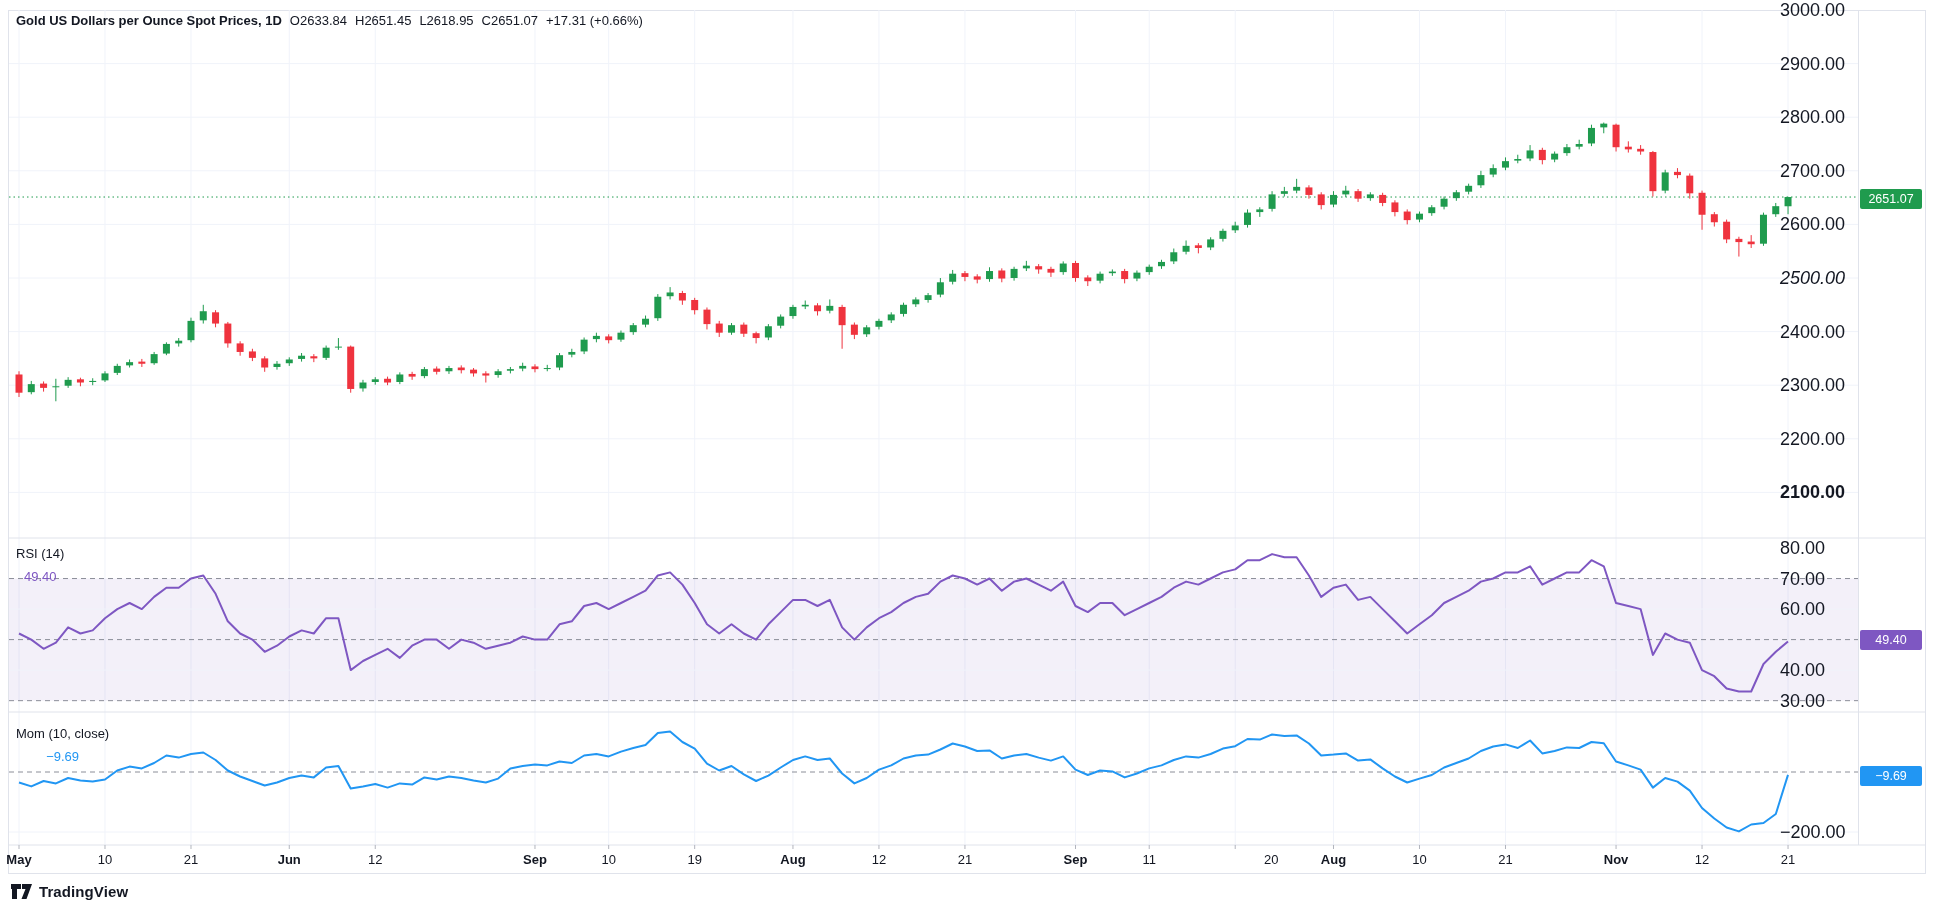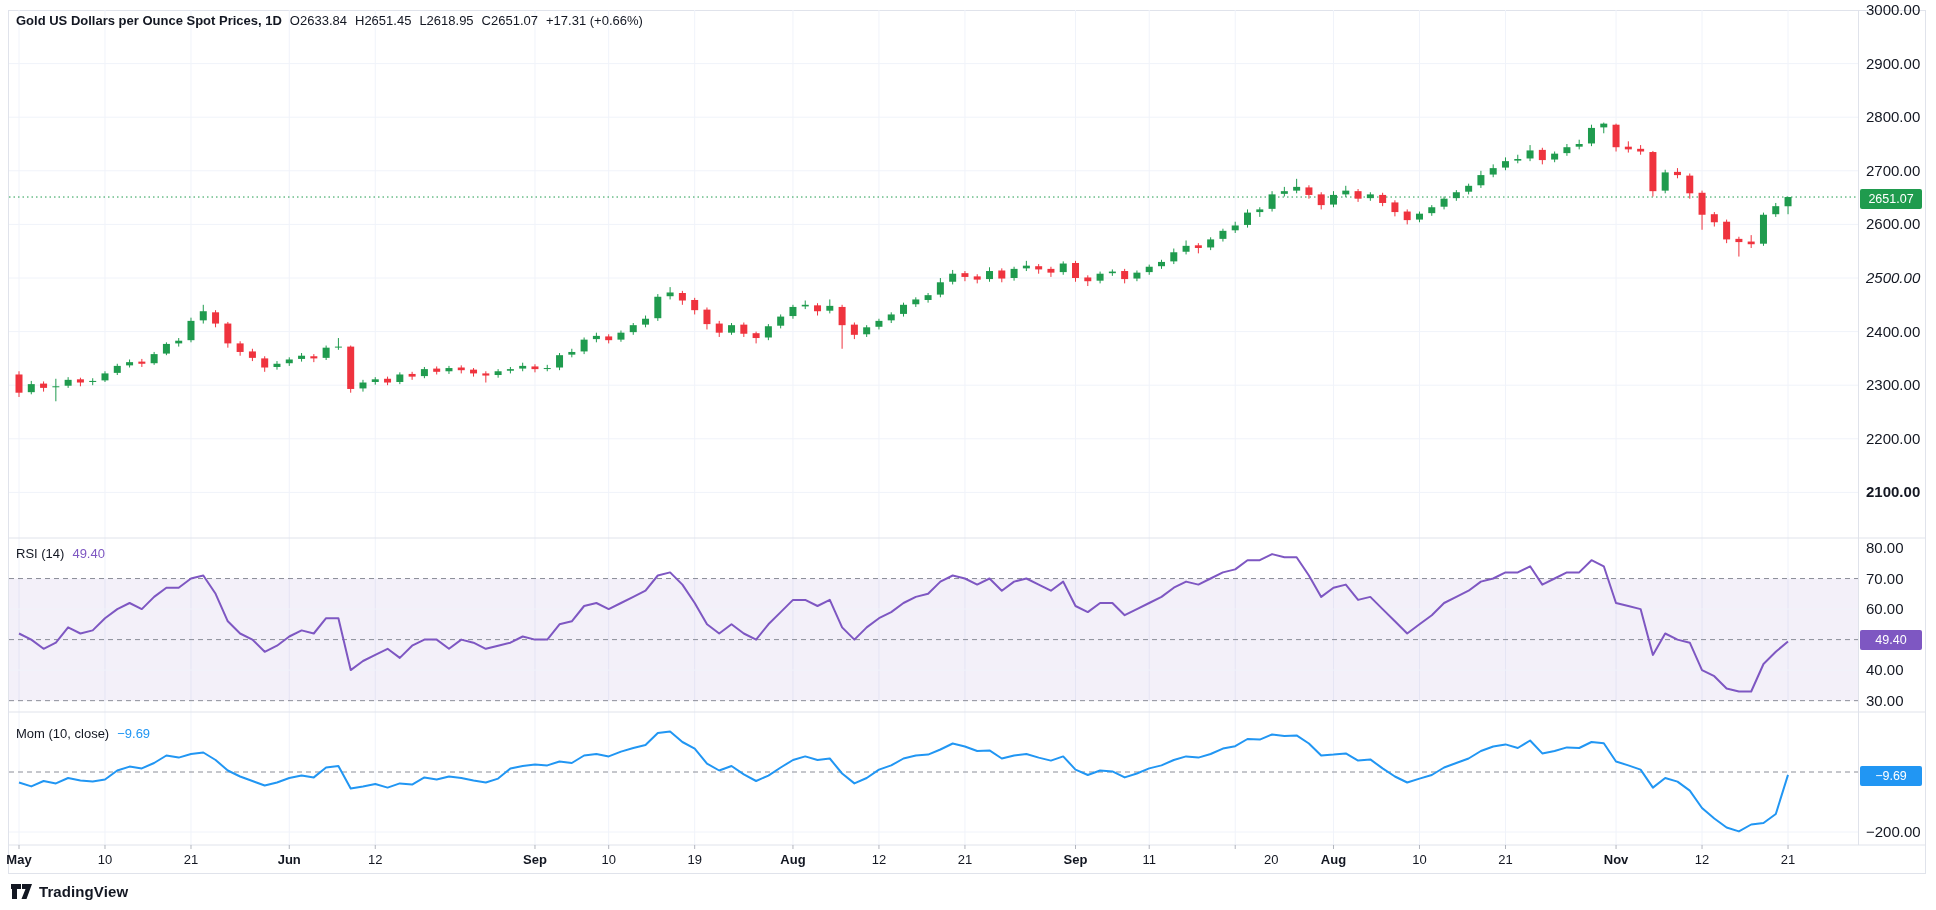--- a/index.html
+++ b/index.html
@@ -6,22 +6,22 @@
     font-family:"Liberation Sans","DejaVu Sans",sans-serif;color:#131722;}
   #stage{position:relative;width:1936px;height:910px;background:#fff;}
   #widget{position:absolute;left:8px;top:10px;width:1918px;height:864px;border:1px solid #e0e3eb;box-sizing:border-box;background:#fff;}
   #chart-svg{position:absolute;left:0;top:0;}
   .overlay{position:absolute;left:0;top:0;width:1936px;height:668px;pointer-events:none;}
   .legend{position:absolute;left:16px;top:13px;font-size:13px;display:flex;align-items:center;gap:8px;white-space:nowrap;}
   .legend .title{font-weight:700;}
   .ohlc{display:flex;gap:8px;}
   .ohlc .pair b{font-weight:500;color:#131722;}
   .ohlc .val{font-weight:500;}
-  .pane-label{position:absolute;font-size:13px;display:flex;gap:8px;align-items:center;white-space:nowrap;}
-  .ylab{position:absolute;left:1866px;font-size:15px;color:#131722;line-height:16px;}
+  .pane-label{position:absolute;font-size:13px;display:flex;gap:8px;align-items:center;white-space:nowrap;flex-direction:column;}
+  .ylab{position:absolute;left:1780px;font-size:18px;color:#131722;line-height:16px;}
   .xlab{position:absolute;top:852px;font-size:13px;color:#131722;transform:translateX(-50%);line-height:16px;}
   .xlab.bold{font-weight:700;}
   .badge{position:absolute;left:1860px;width:62px;height:20px;border-radius:2px;color:#fff;font-size:12.5px;
     display:flex;align-items:center;justify-content:center;line-height:20px;}
   .logo{position:absolute;left:10px;top:883px;display:flex;align-items:center;gap:6px;}
   .logo .txt{font-size:15px;font-weight:700;color:#131722;letter-spacing:.1px;}
 </style>
 </head>
 <body>
 

